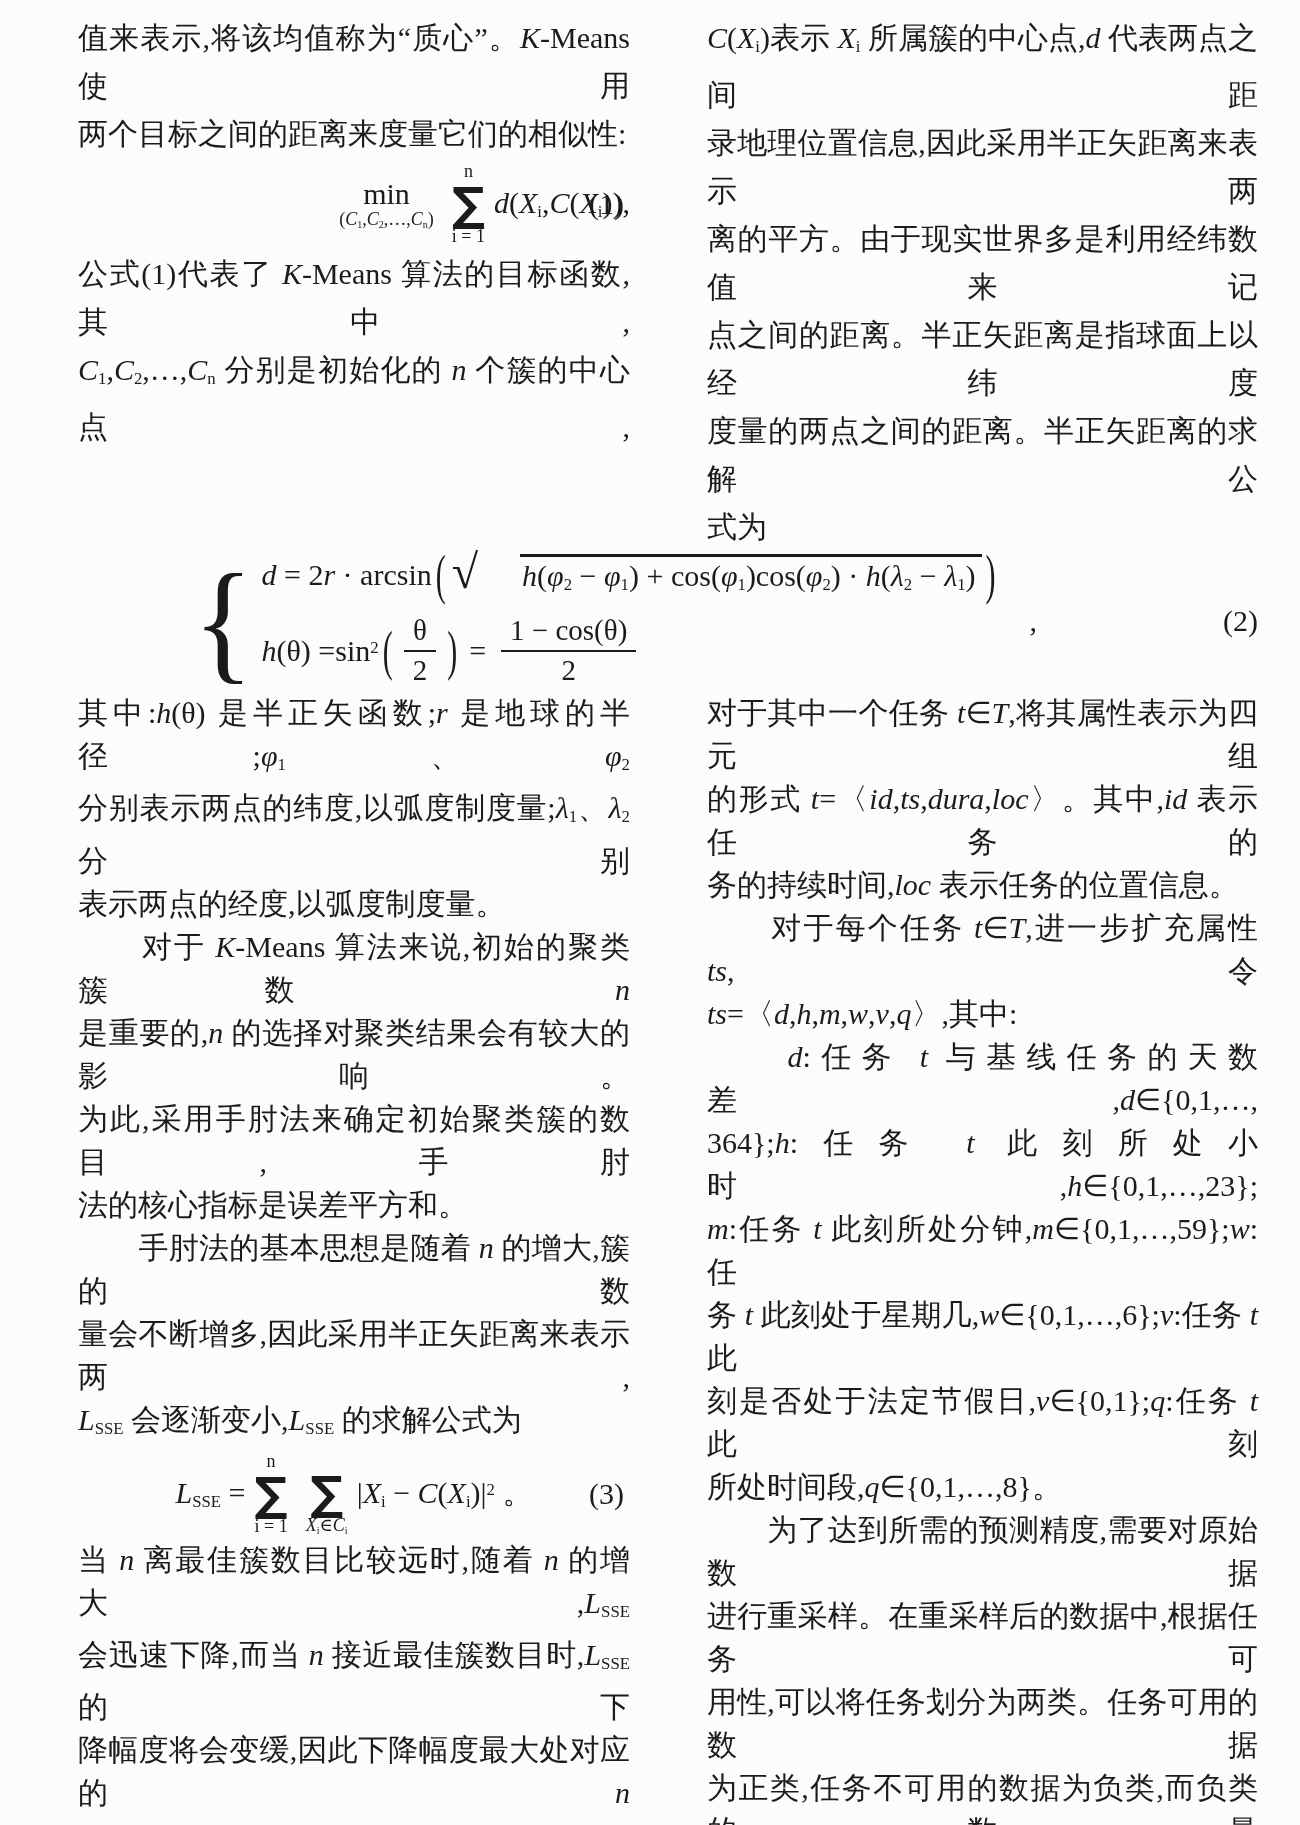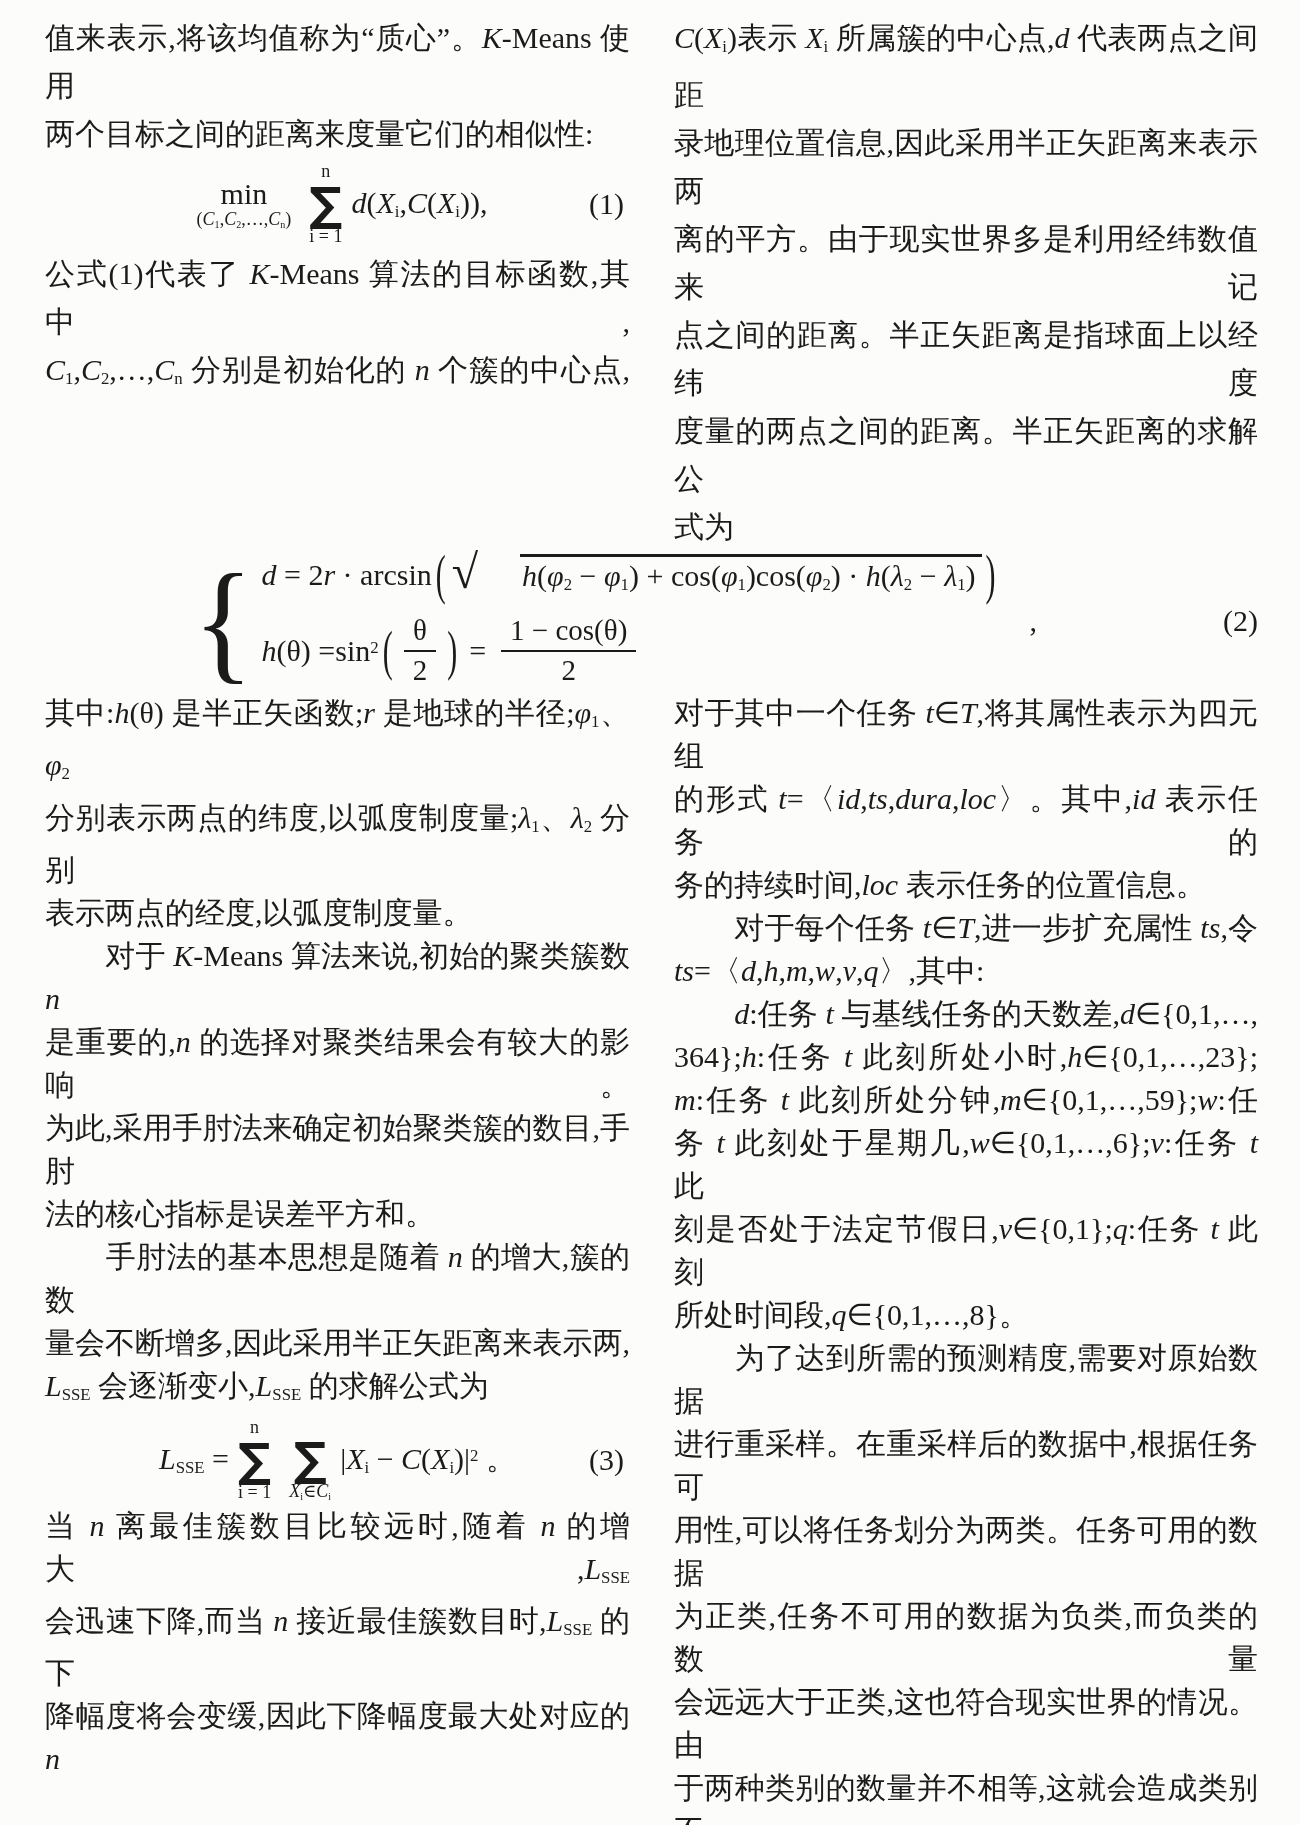--- a/index.html
+++ b/index.html
@@ -7,35 +7,35 @@
     position:relative;
     width:1300px;height:1825px;
     background:#fcfcfb;
     color:#1b1b1b;
     font-family:"Liberation Serif","DejaVu Serif",serif;
     box-sizing:border-box;
     padding:14px 42px 0 45px;
     overflow:hidden;
   }
   .cols{display:flex;gap:44px;}
-  .col{width:585px;}
+  .col{width:585px;margin-left:33px;}
   .col.rightcol{width:584px;}
   .ln{
     font-size:30px;
     line-height:48px;
     text-align:justify;
     text-align-last:justify;
   }
   .bot .ln{line-height:43px;font-family:Liberation Serif, serif;}
   .ln.end{text-align-last:left;}
   .ln i{font-style:italic;}
   sub{font-size:0.56em;vertical-align:-0.25em;}
   sup{font-size:0.56em;vertical-align:0.45em;}
   
-  .f1{position:relative;display:flex;justify-content:center;align-items:center;height:92px;font-size:30px;}
+  .f1{position:relative;display:flex;justify-content:flex-end;align-items:center;height:92px;font-size:30px;}
   .f1 .lbl{position:absolute;right:6px;}
   .stack{display:inline-flex;flex-direction:column;align-items:center;line-height:1.05;margin:0 9px;}
   .stack .sm{font-size:18px;white-space:nowrap;}
   .stack .sm:empty{min-height:19px;}
   .sum{font-size:46px;line-height:1.0;font-family:"DejaVu Sans","Liberation Sans",sans-serif;font-weight:600;}
   .fbody{white-space:nowrap;}
   .fbody i, .f1 i, .f2 i, .f3 i{font-style:italic;}
   
   .f2{position:relative;display:flex;align-items:center;height:132px;margin:4px 0 4px 148px;font-size:30px;}
   .f2 .brace{font-size:126px;line-height:0.95;font-weight:400;transform:scaleY(1.06);margin-right:8px;}

